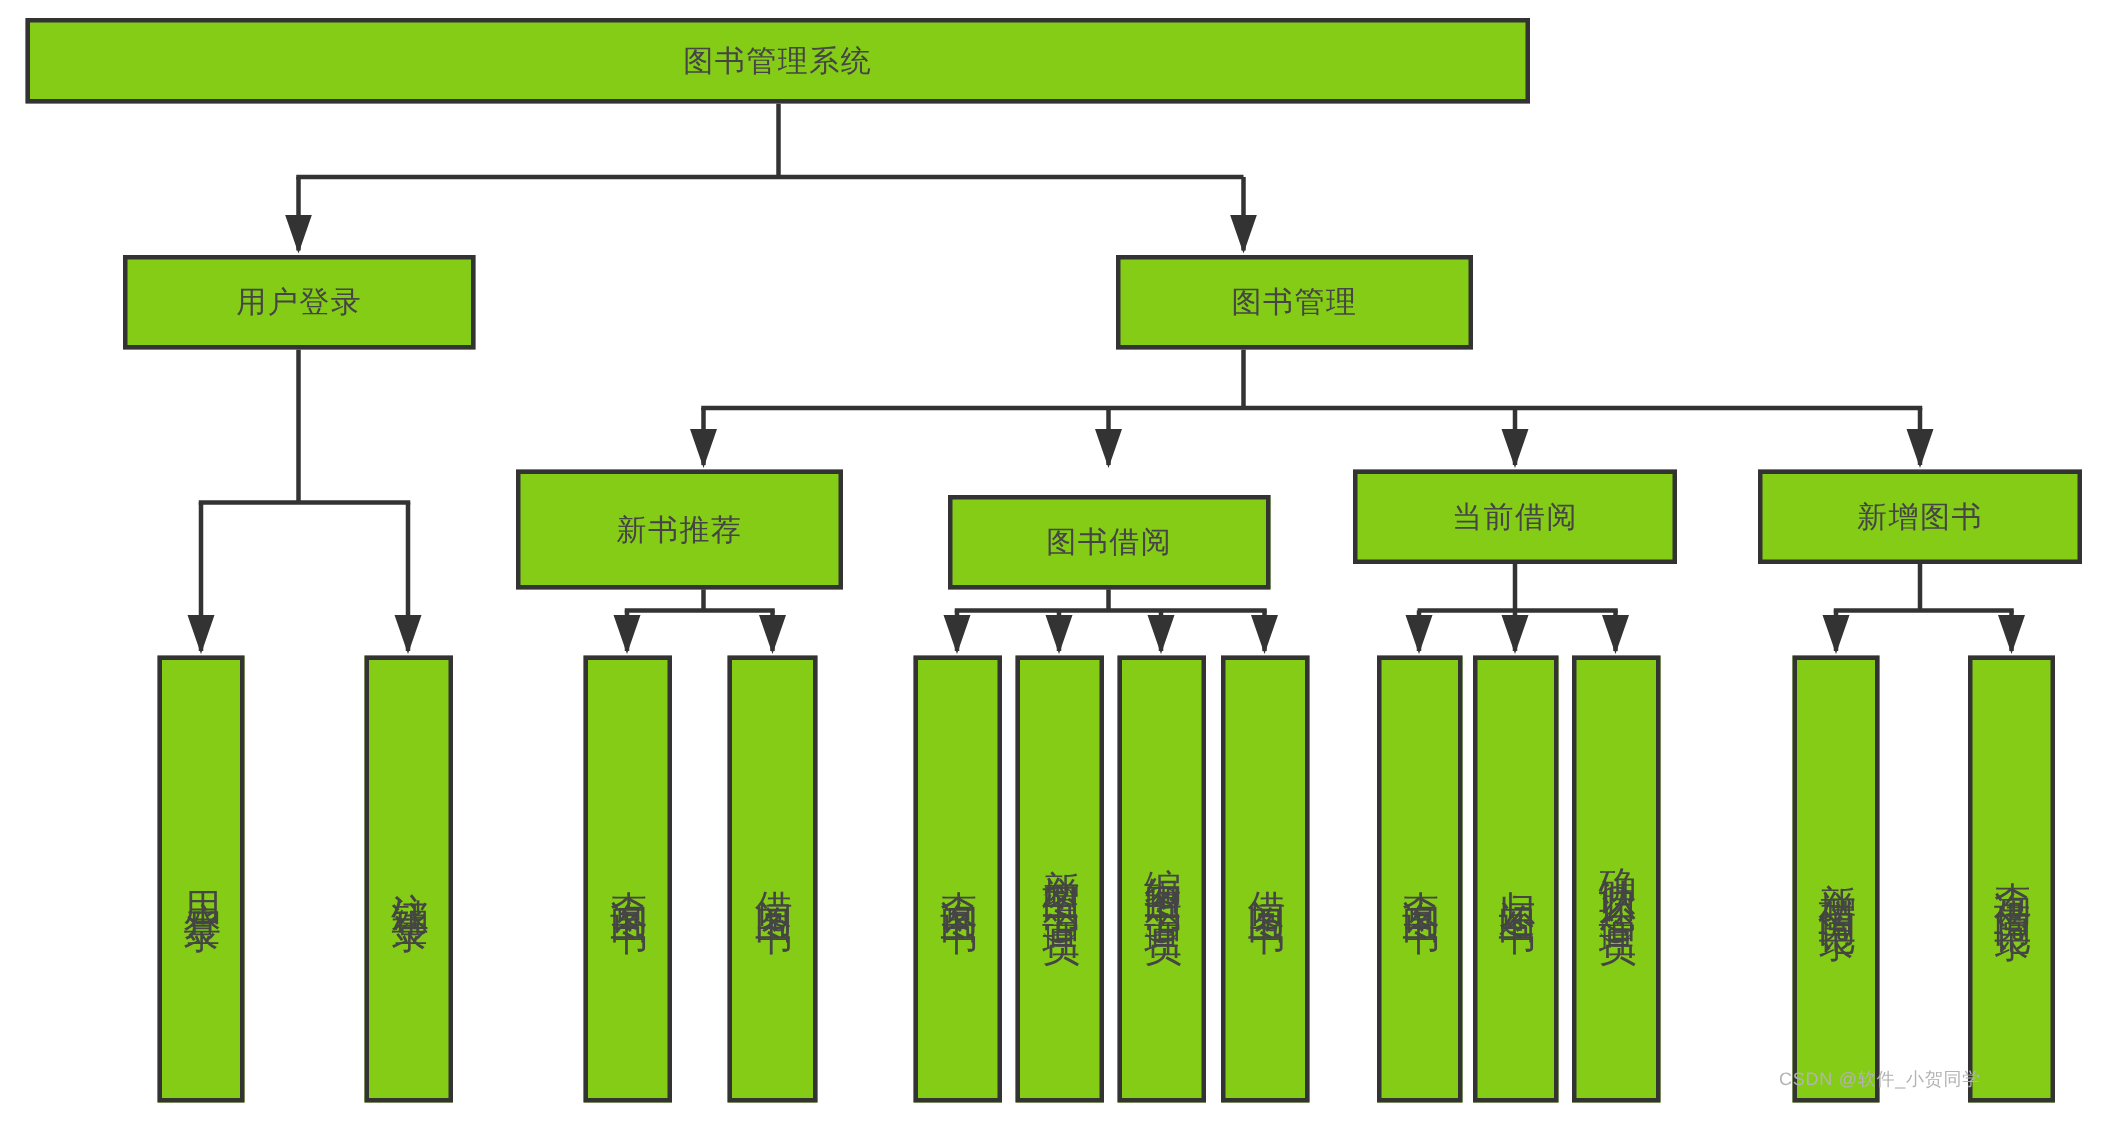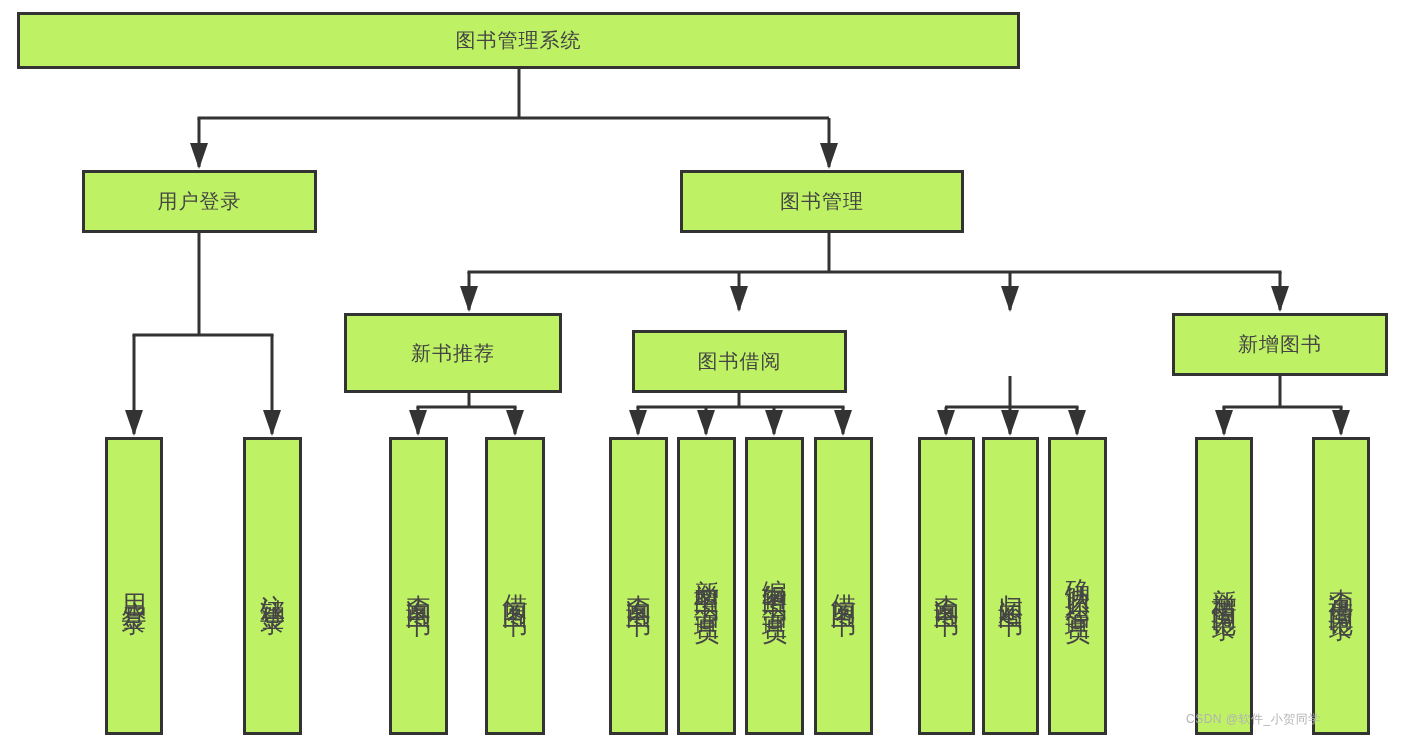--- a/index.html
+++ b/index.html
@@ -9,21 +9,21 @@
     position: relative;
     width: 1405px;
     height: 747px;
     background: #ffffff;
     overflow: hidden;
   }
   .wires { position: absolute; left: 0; top: 0; z-index: 1; }
   .hbox, .vbox {
     position: absolute;
     z-index: 2;
-    background: #bef264;
+    background: #84cc16;
     border: 3px solid #333333;
     display: flex;
     align-items: center;
     justify-content: center;
     color: #454545;
   }
   .hbox { font-size: 20px; letter-spacing: 1px; }
   .vbox { top: 437px; height: 298px; }
   .vlabel {
     writing-mode: vertical-rl;
@@ -98,29 +98,32 @@
     </g>
   </svg>
 
   <div class="hbox" style="left:17px; top:12px; width:1003px; height:57px">
     <span>图书管理系统</span>
   </div>
 
   <div class="hbox" style="left:82px; top:170px; width:235px; height:63px">
     <span>用户登录</span>
   </div>
-  <div class="hbox" style="left:680px; top:170px; width:284px; height:63px">
+  <div class="hbox" style="left:744px; top:170px; width:238px; height:63px">
     <span>图书管理</span>
   </div>
 
   <div class="hbox" style="left:344px; top:313px; width:218px; height:80px">
     <span>新书推荐</span>
   </div>
   <div class="hbox" style="left:632px; top:330px; width:215px; height:63px">
     <span>图书借阅</span>
+  </div>
+  <div class="hbox" style="left:902px; top:313px; width:216px; height:63px">
+    <span>当前借阅</span>
   </div>
   <div class="hbox" style="left:1172px; top:313px; width:216px; height:63px">
     <span>新增图书</span>
   </div>
 
   <div class="vbox" style="left:105px; width:58px">
     <span class="vlabel">用户登录</span>
   </div>
   <div class="vbox" style="left:243px; width:59px">
     <span class="vlabel">注销登录</span>

